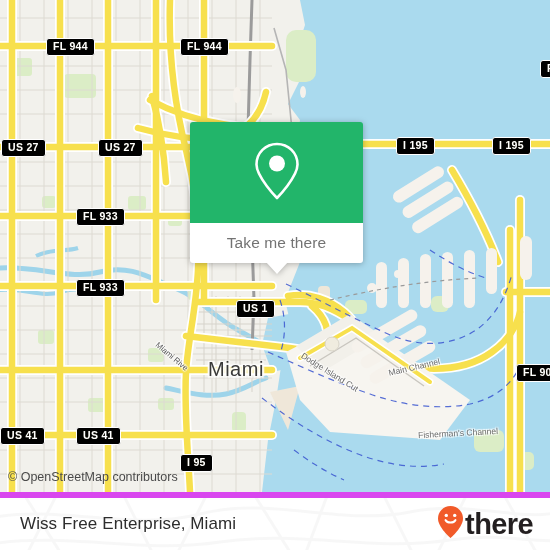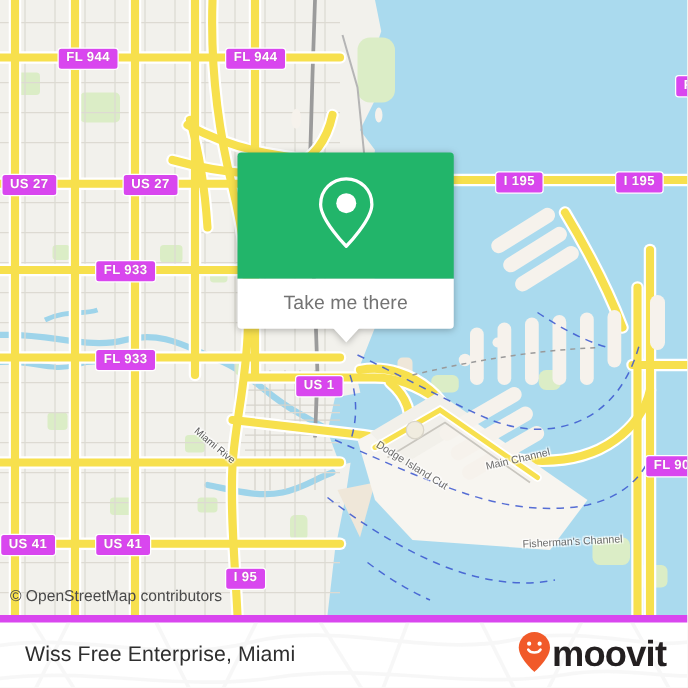--- a/index.html
+++ b/index.html
@@ -13,21 +13,21 @@
   
   #map-canvas {
     position:absolute; left:0; top:0; width:550px; height:492px;
     background:#f2f1ec; overflow:hidden;
   }
   #map-svg { position:absolute; left:0; top:0; }
 
   
   .shield {
     position:absolute;
-    background:#d946ef;
+    background:#000000;
     border:1.5px solid #ffffff;
     border-radius:3px;
     color:#ffffff;
     font-weight:bold;
     font-size:10.5px;
     letter-spacing:0.3px;
     padding:2px 6px 2.5px 6px;
     white-space:nowrap;
     text-shadow:0 0 1px rgba(120,110,40,.35);
     line-height:1.05;
@@ -332,20 +332,21 @@
   <div class="shield" style="left:492px; top:137px;">I 195</div>
   <div class="shield" style="left:76px;  top:208px;">FL 933</div>
   <div class="shield" style="left:76px;  top:279px;">FL 933</div>
   <div class="shield" style="left:236px; top:300px;">US 1</div>
   <div class="shield" style="left:516px; top:364px;">FL 907</div>
   <div class="shield" style="left:0px;   top:427px;">US 41</div>
   <div class="shield" style="left:76px;  top:427px;">US 41</div>
   <div class="shield" style="left:180px; top:454px;">I 95</div>
   <div class="shield" style="left:540px; top:60px; overflow:hidden;">F</div>
 
+  <div class="city-label" style="left:208px; top:358px;">Miami</div>
 
   <div class="water-label" style="left:388px; top:362px; transform:rotate(-13deg);">Main Channel</div>
   <div class="water-label" style="left:297px; top:367px; transform:rotate(32deg);">Dodge Island Cut</div>
   <div class="water-label" style="left:418px; top:428px; transform:rotate(-3deg);">Fisherman's Channel</div>
   <div class="river-label" style="left:152px; top:352px; transform:rotate(40deg);">Miami Rive</div>
 
   <div id="attribution">© OpenStreetMap contributors</div>
 
   <div id="popup">
     <div id="popup-green">
@@ -384,16 +385,16 @@
   <div id="brand-logo">
     <span>
       <svg width="27" height="34" viewBox="0 0 27 34" aria-hidden="true">
         <path d="M13.5 1 C 6.6 1, 1 6.6, 1 13.5 C 1 22.4, 13.5 33, 13.5 33
                  C 13.5 33, 26 22.4, 26 13.5 C 26 6.6, 20.4 1, 13.5 1 Z" fill="#f15a29"></path>
         <circle cx="9.3" cy="10.4" r="1.7" fill="#ffffff"></circle>
         <circle cx="17.7" cy="10.4" r="1.7" fill="#ffffff"></circle>
         <path d="M8.6 15.2 C 10.4 18.3, 16.6 18.3, 18.4 15.2" stroke="#ffffff" stroke-width="2.1" fill="none" stroke-linecap="round"></path>
       </svg>
     </span>
-    <span id="brand-name">moovit</span>
+    <span id="brand-name">there</span>
   </div>
 
 </div>
 
 </body></html>

